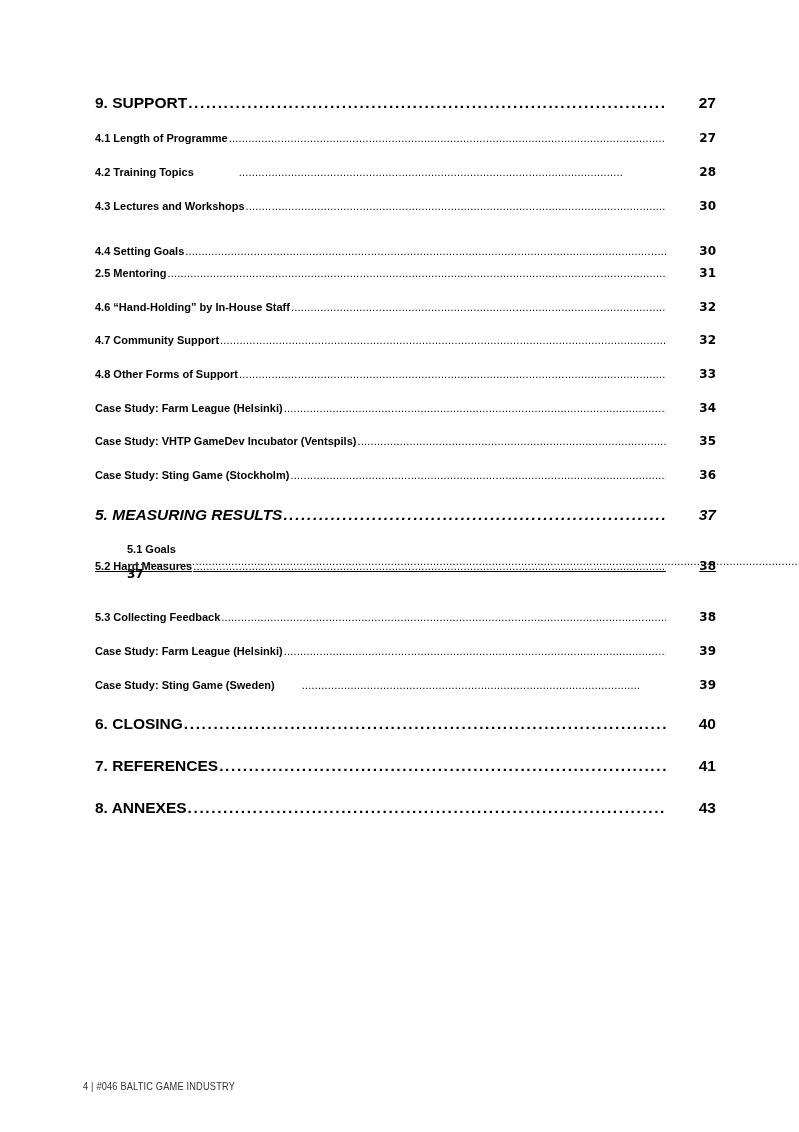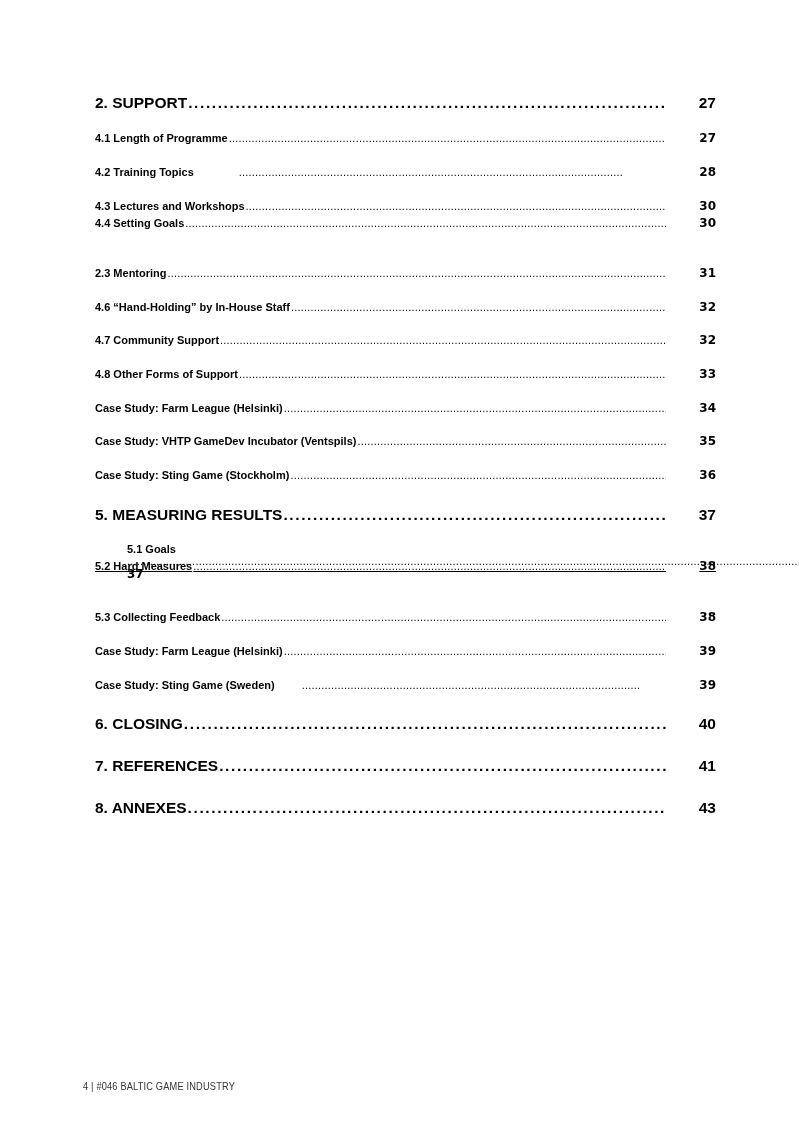--- a/index.html
+++ b/index.html
@@ -18,46 +18,46 @@
   .lvl2 .dots { font-weight: normal; letter-spacing: 0.2px; }
   .lvl2 .pg { font-size: 12px; font-family: "DejaVu Sans", sans-serif; }
   .footer { position: absolute; left: 83px; top: 1080px; font-size: 10.5px; color: #333;
             letter-spacing: 0.2px; font-family: "Liberation Sans", sans-serif; transform: scaleX(0.88); transform-origin: left; }
 </style>
 </head>
 <body>
 
 <div class="toc" id="toc">
     <div class="entry lvl1" style="top: 94px;">
-      <span class="lbl">2. SUPPORT</span>
+      <span class="lbl">9. SUPPORT</span>
       <span class="dots"></span>
       <span class="pg">27</span>
     </div>
     <div class="entry lvl2" style="top: 131px;">
       <span class="lbl">4.1 Length of Programme</span>
       <span class="dots"></span>
       <span class="pg">27</span>
     </div>
     <div class="entry lvl2" style="top: 165px; gap: 44px;">
       <span class="lbl">4.2 Training Topics</span>
       <span class="dots"></span>
       <span class="pg">28</span>
     </div>
     <div class="entry lvl2" style="top: 199px;">
       <span class="lbl">4.3 Lectures and Workshops</span>
       <span class="dots"></span>
       <span class="pg">30</span>
     </div>
-    <div class="entry lvl2" style="top: 216px;">
+    <div class="entry lvl2" style="top: 244px;">
       <span class="lbl">4.4 Setting Goals</span>
       <span class="dots"></span>
       <span class="pg">30</span>
     </div>
     <div class="entry lvl2" style="top: 266px;">
-      <span class="lbl">2.3 Mentoring</span>
+      <span class="lbl">2.5 Mentoring</span>
       <span class="dots"></span>
       <span class="pg">31</span>
     </div>
     <div class="entry lvl2" style="top: 300px;">
       <span class="lbl">4.6 “Hand-Holding” by In-House Staff</span>
       <span class="dots"></span>
       <span class="pg">32</span>
     </div>
     <div class="entry lvl2" style="top: 333px;">
       <span class="lbl">4.7 Community Support</span>
@@ -77,21 +77,21 @@
     <div class="entry lvl2" style="top: 434px;">
       <span class="lbl">Case Study: VHTP GameDev Incubator (Ventspils)</span>
       <span class="dots"></span>
       <span class="pg">35</span>
     </div>
     <div class="entry lvl2" style="top: 468px;">
       <span class="lbl">Case Study: Sting Game (Stockholm)</span>
       <span class="dots"></span>
       <span class="pg">36</span>
     </div>
-    <div class="entry lvl1" style="top: 506px;">
+    <div class="entry lvl1" style="top: 506px; font-style: italic;">
       <span class="lbl">5. MEASURING RESULTS</span>
       <span class="dots"></span>
       <span class="pg">37</span>
     </div>
     <div class="entry lvl2" style="top: 543px; flex-direction: column;">
       <span class="lbl">5.1 Goals</span>
       <span class="dots"></span>
       <span class="pg">37</span>
     </div>
     <div class="entry lvl2" style="top: 559px; text-decoration: underline;">

